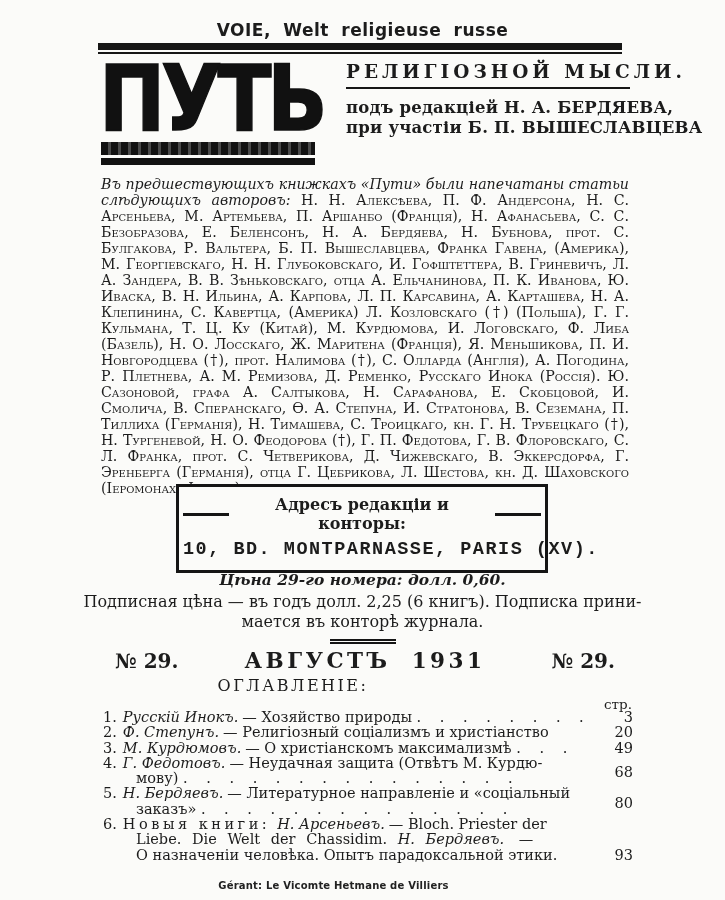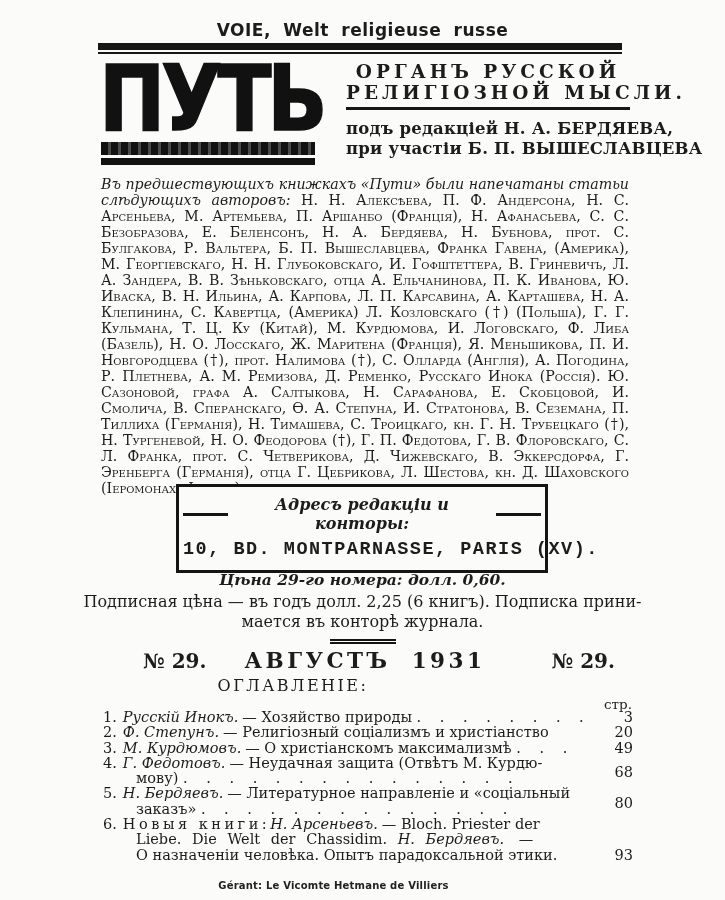--- a/index.html
+++ b/index.html
@@ -63,21 +63,21 @@
 
   
   #addr-box {
     top:484px; left:176px; width:372px;
     border:3px solid #151515; box-sizing:border-box;
     text-align:center; padding:8px 4px 10px;
     background:#fbfbf9;
   }
   .addr-label-row {
     display:flex; align-items:center; justify-content:flex-start; gap:16px;
-    font-style:italic; font-weight:bold; font-size:16px;
+    font-weight:bold; font-size:16px;
   }
   .dash { width:52px; height:3px; background:#151515; }
   #addr-line {
     margin-top:6px;
     font-family:Liberation Mono, monospace;
     font-weight:bold; font-size:18.5px; letter-spacing:1.5px;
     white-space:nowrap;
   }
 
   
@@ -93,39 +93,39 @@
   
   #small-rule {
     top:639px; left:330px; width:66px; height:5px;
     background:linear-gradient(#151515 0 45%, #fbfbf9 45% 60%, #151515 60% 100%);
   }
   #issue-line {
     top:648px; left:115px; width:500px;
     display:flex; justify-content:space-between; align-items:baseline;
     font-weight:bold;
   }
-  .issue-num { font-size:20px;margin-left:28px; }
+  .issue-num { font-size:20px; }
   #issue-date { font-size:21.5px; letter-spacing:3.5px; word-spacing:10px; }
 
   
   #toc-heading {
     top:676px; left:0; width:586px; text-align:center;
     font-size:16px; letter-spacing:2.5px;
   }
   #str-label { top:696px; right:93px; font-size:13.5px; }
   #toc { top:710px; left:103px; width:530px; font-size:14.5px; line-height:15.3px; }
   .toc-row { display:flex; align-items:flex-end; }
   .toc-body { flex:1; }
   .toc-num { margin-right:6px; }
   .toc-author { font-style:italic; margin-right:4px; }
   .cont { margin-left:33px; }
   .leaders { word-spacing:14px; }
   .toc-page { width:32px; text-align:right; }
   .toc-page.raised { margin-bottom:6px;text-align:right; }
-  .spaced { letter-spacing:3.5px; }
+  .spaced { letter-spacing:3.5px; margin-right:7px; }
   .wordspread { word-spacing:6px; }
 
   
   #footer {
     top:880px; left:0; width:725px; box-sizing:border-box;
     text-align:center; padding-right:58px;
     font-family:"DejaVu Sans", sans-serif;
     font-weight:bold; font-size:10px; letter-spacing:0.2px;
     color:#222;
   }
@@ -140,21 +140,20 @@
   <div id="top-rule" class="abs">
     <div class="bar-thick"></div>
     <div class="bar-thin"></div>
   </div>
 
   <div id="put-title" class="abs">ПУТЬ</div>
   <div id="put-bar1" class="abs"></div>
   <div id="put-bar2" class="abs"></div>
 
   <div id="organ-block" class="abs">
-    <div class="organ-line">ОРГАНЪ РУССКОЙ</div>
     <div class="organ-line">РЕЛИГІОЗНОЙ МЫСЛИ.</div>
     <div id="organ-rule"></div>
     <div id="editors">
       <div class="editor-line">подъ редакціей Н. А. БЕРДЯЕВА,</div>
       <div class="editor-line">при участіи Б. П. ВЫШЕСЛАВЦЕВА</div>
     </div>
   </div>
 
   <div id="authors-par" class="abs">
     <span class="intro">Въ предшествующихъ книжкахъ «Пути» были напечатаны статьи слѣдующихъ авторовъ: </span><span class="names">Н. Н. Алексѣева, П. Ф. Андерсона, Н. С. Арсеньева, М. Артемьева, П. Аршанбо (Франція), Н. Афанасьева, С. С. Безобразова, Е. Беленсонъ, Н. А. Бердяева, Н. Бубнова, прот. С. Булгакова, Р. Вальтера, Б. П. Вышеславцева, Франка Гавена, (Америка), М. Георгіевскаго, Н. Н. Глубоковскаго, И. Гофштеттера, В. Гриневичъ, Л. А. Зандера, В. В. Зѣньковскаго, отца А. Ельчанинова, П. К. Иванова, Ю. Иваска, В. Н. Ильина, А. Карпова, Л. П. Карсавина, А. Карташева, Н. А. Клепинина, С. Кавертца, (Америка) Л. Козловскаго (†) (Польша), Г. Г. Кульмана, Т. Ц. Ку (Китай), М. Курдюмова, И. Логовскаго, Ф. Либа (Базель), Н. О. Лосскаго, Ж. Маритена (Франція), Я. Меньшикова, П. И. Новгородцева (†), прот. Налимова (†), С. Олларда (Англія), А. Погодина, Р. Плетнева, А. М. Ремизова, Д. Ременко, Русскаго Инока (Россія). Ю. Сазоновой, графа А. Салтыкова, Н. Сарафанова, Е. Скобцовой, И. Смолича, В. Сперанскаго, Ѳ. А. Степуна, И. Стратонова, В. Сеземана, П. Тиллиха (Германія), Н. Тимашева, С. Троицкаго, кн. Г. Н. Трубецкаго (†), Н. Тургеневой, Н. О. Феодорова (†), Г. П. Федотова, Г. В. Флоровскаго, С. Л. Франка, прот. С. Четверикова, Д. Чижевскаго, В. Эккерсдорфа, Г. Эренберга (Германія), отца Г. Цебрикова, Л. Шестова, кн. Д. Шаховского (Іеромонаха Іоанна).</span>

